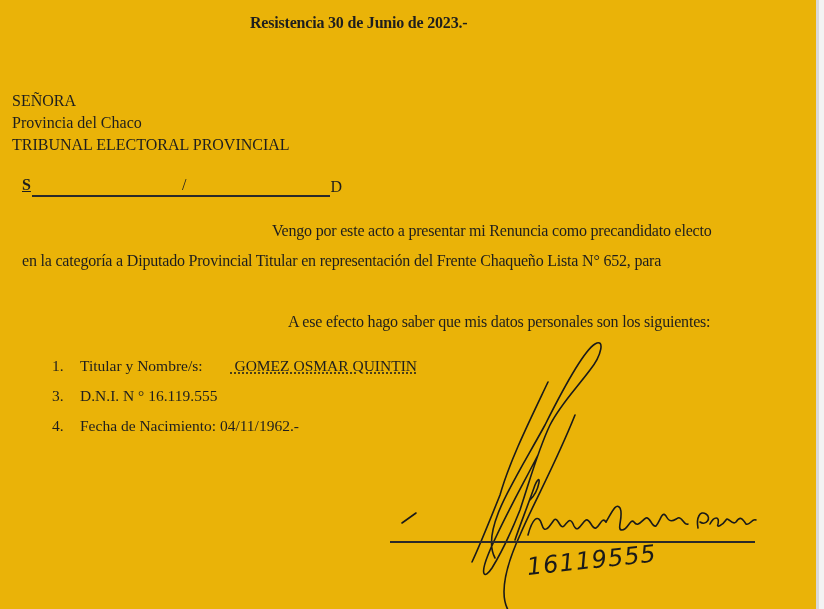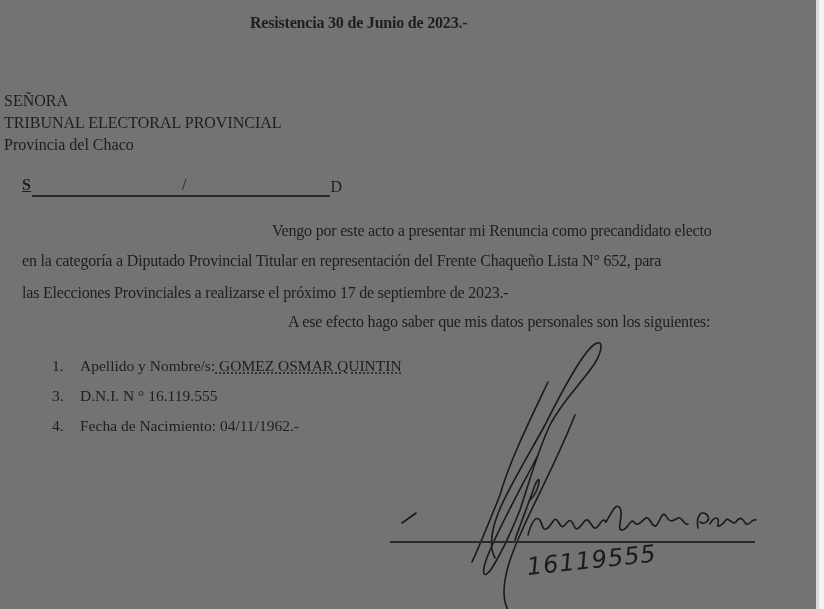--- a/index.html
+++ b/index.html
@@ -13,21 +13,21 @@
       position: relative;
       overflow: hidden;
       font-family: "Liberation Serif", "DejaVu Serif", serif;
       color: #1e1e1e;
     }
     .page {
       position: absolute;
       left: 0; top: 0;
       width: 816px;
       height: 609px;
-      background: #737373;
+      background: #eab308;
     }
     .edge-strip {
       position: absolute;
       left: 816px; top: 0;
       width: 3px; height: 609px;
       background: #d9d9d9;
     }
     .edge-right {
       position: absolute;
       left: 819px; top: 0;
@@ -36,21 +36,21 @@
     }
     .date-line {
       position: absolute;
       left: 250px; top: 14px;
       font-size: 16px;
       font-weight: bold;
       letter-spacing: -0.2px;
     }
     .addressee {
       position: absolute;
-      left: 4px; top: 90px;
+      left: 12px; top: 90px;
       font-size: 16px;
       line-height: 22px;
     }
     .addressee div { white-space: nowrap; }
     .sd-line {
       position: absolute;
       left: 22px; top: 176px;
       width: 320px;
       height: 22px;
       font-size: 16px;
@@ -83,20 +83,21 @@
       white-space: nowrap;
       position: relative;
     }
     .list .num {
       display: inline-block;
       width: 28px;
     }
     .list .name-val {
       text-decoration: underline dotted;
       text-underline-offset: 2px;
+      margin-left: 28px;
     }
     .signature {
       position: absolute;
       left: 380px; top: 330px;
       width: 400px; height: 279px;
     }
     .sig-rule {
       position: absolute;
       left: 390px; top: 541px;
       width: 365px; height: 1.5px;
@@ -116,39 +117,38 @@
   </style>
 </head>
 <body>
 
 <div class="page">
 
   <div class="date-line">Resistencia 30 de Junio de 2023.-</div>
 
   <div class="addressee">
     <div>SEÑORA</div>
+    <div>Provincia del Chaco</div>
     <div>TRIBUNAL ELECTORAL PROVINCIAL</div>
-    <div>Provincia del Chaco</div>
   </div>
 
   <div class="sd-line">
     <span class="s">S</span>
     <span class="slash">/</span>
     <span class="d">D</span>
     <div class="rule"></div>
   </div>
 
   <div class="para p1">Vengo por este acto a presentar mi Renuncia   como precandidato electo</div>
   <div class="para p2"><span>en la categoría  a </span><b>Diputado Provincial  Titular</b><span>   en representación del Frente Chaqueño Lista N° 652, para</span></div>
-  <div class="para p3">las Elecciones Provinciales a realizarse el próximo 17 de septiembre de 2023.-</div>
   <div class="para p4">A ese efecto hago saber que mis datos personales son los siguientes:</div>
 
   <div class="list">
     <div class="item">
-      <span class="num">1.</span><span>Apellido y Nombre/s:</span><span class="name-val"> GOMEZ OSMAR QUINTIN</span>
+      <span class="num">1.</span><span>Titular y Nombre/s:</span><span class="name-val"> GOMEZ OSMAR QUINTIN</span>
     </div>
     <div class="item">
       <span class="num">3.</span><span>D.N.I. N ° </span><span>16.119.555</span>
     </div>
     <div class="item">
       <span class="num">4.</span><span>Fecha de Nacimiento: </span><span>04/11/1962.-</span>
     </div>
   </div>
 
   <svg class="signature" viewBox="0 0 400 279" width="400" height="279">

